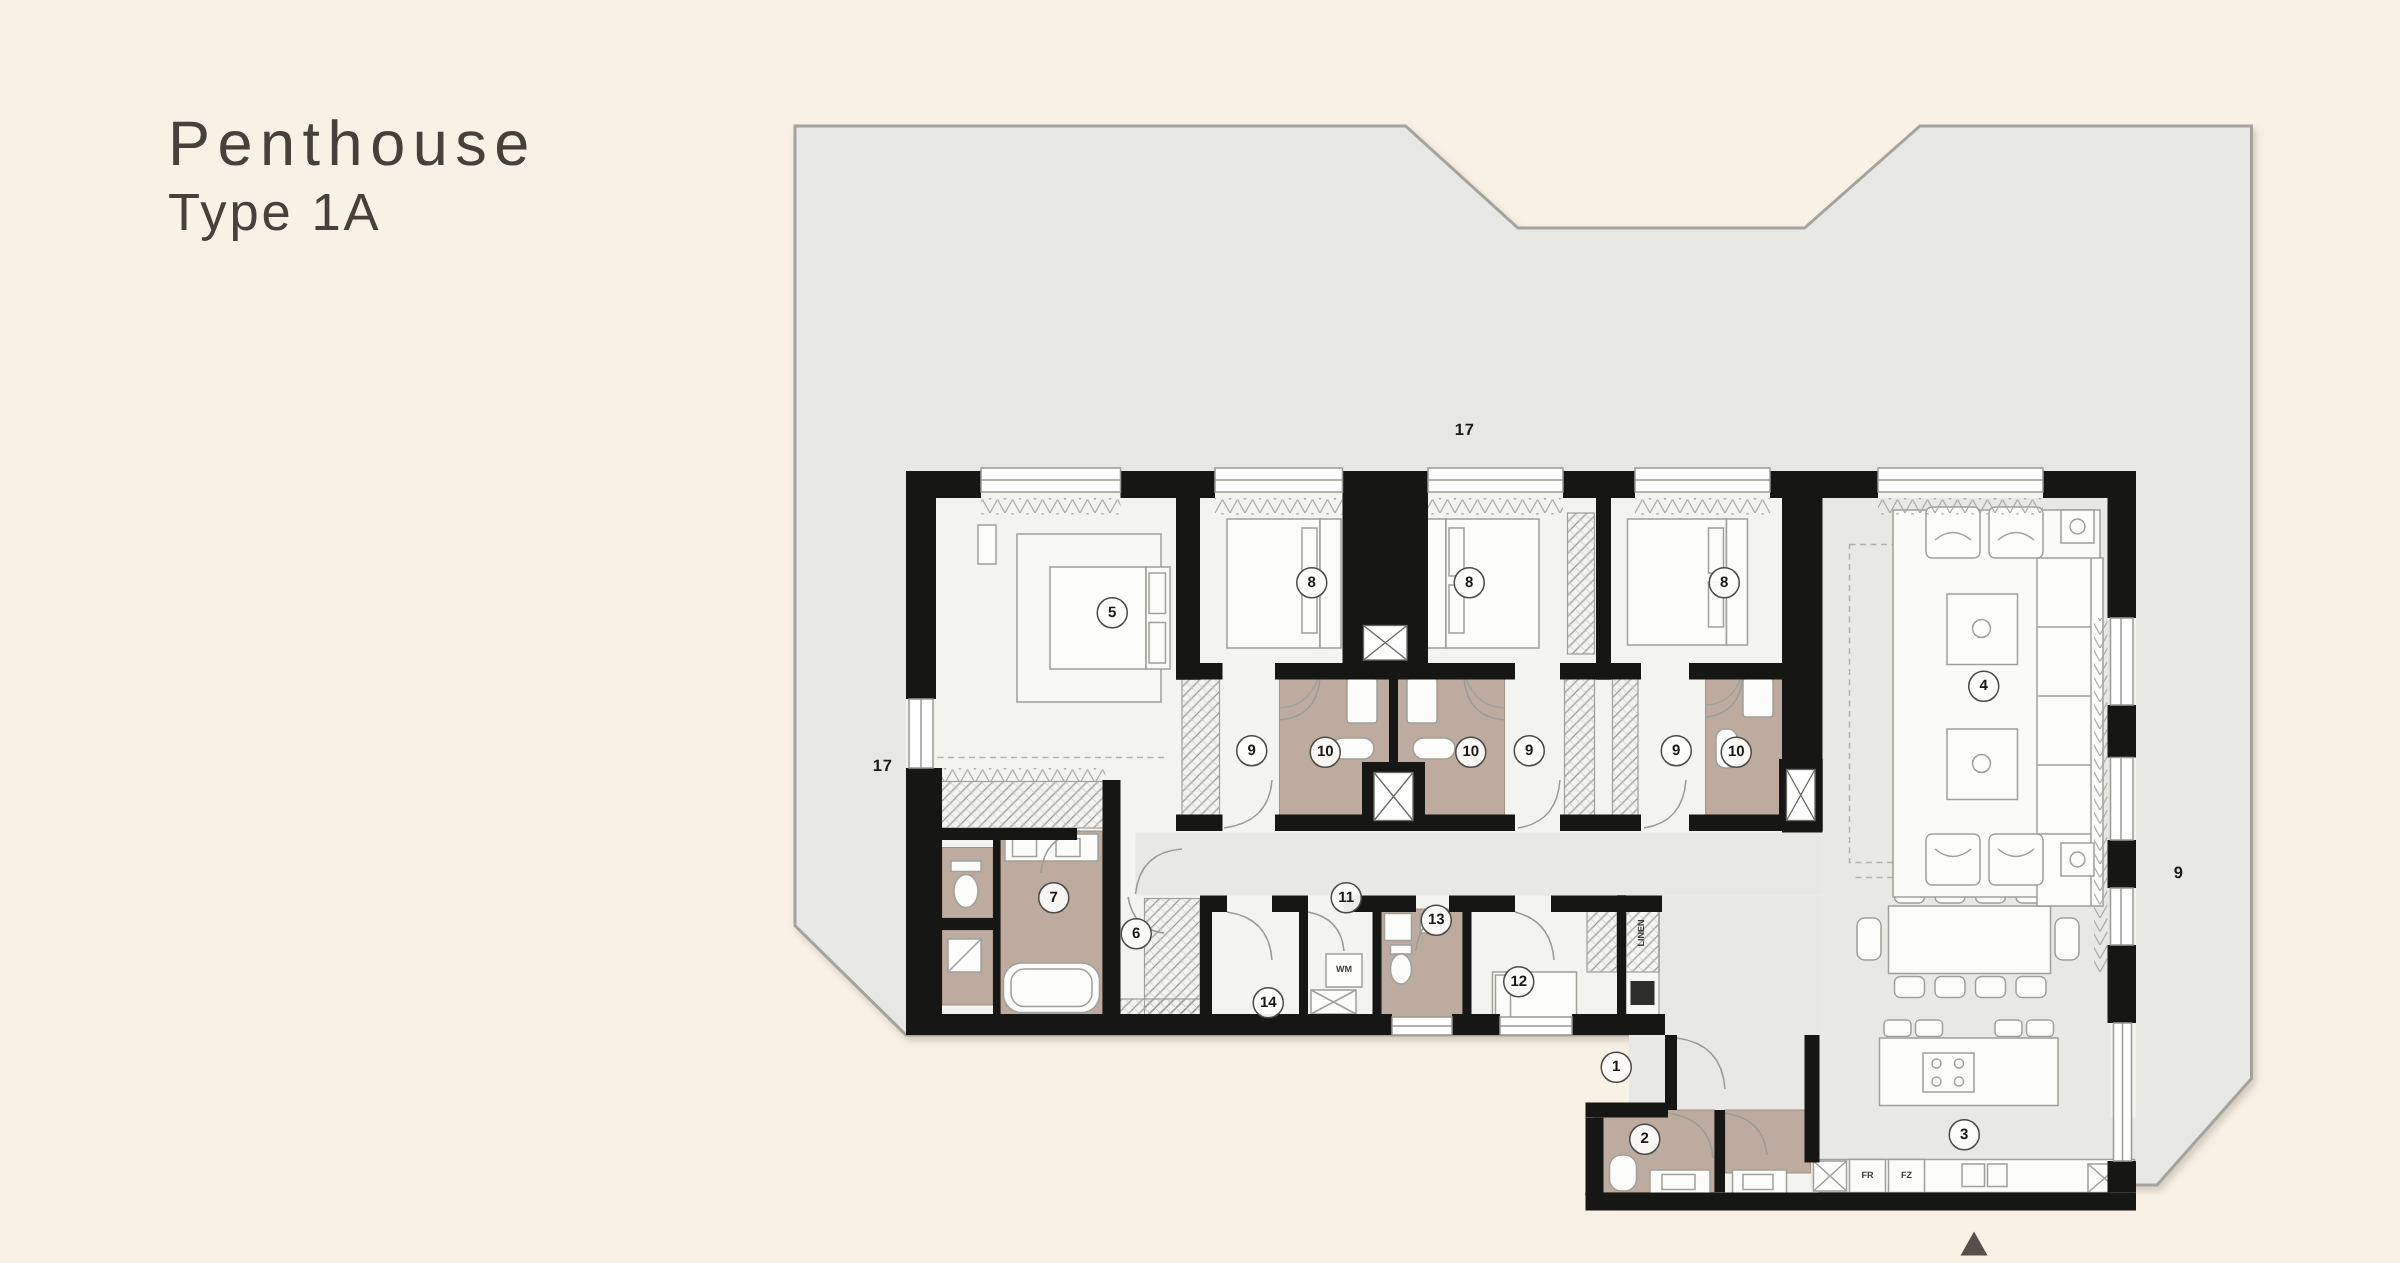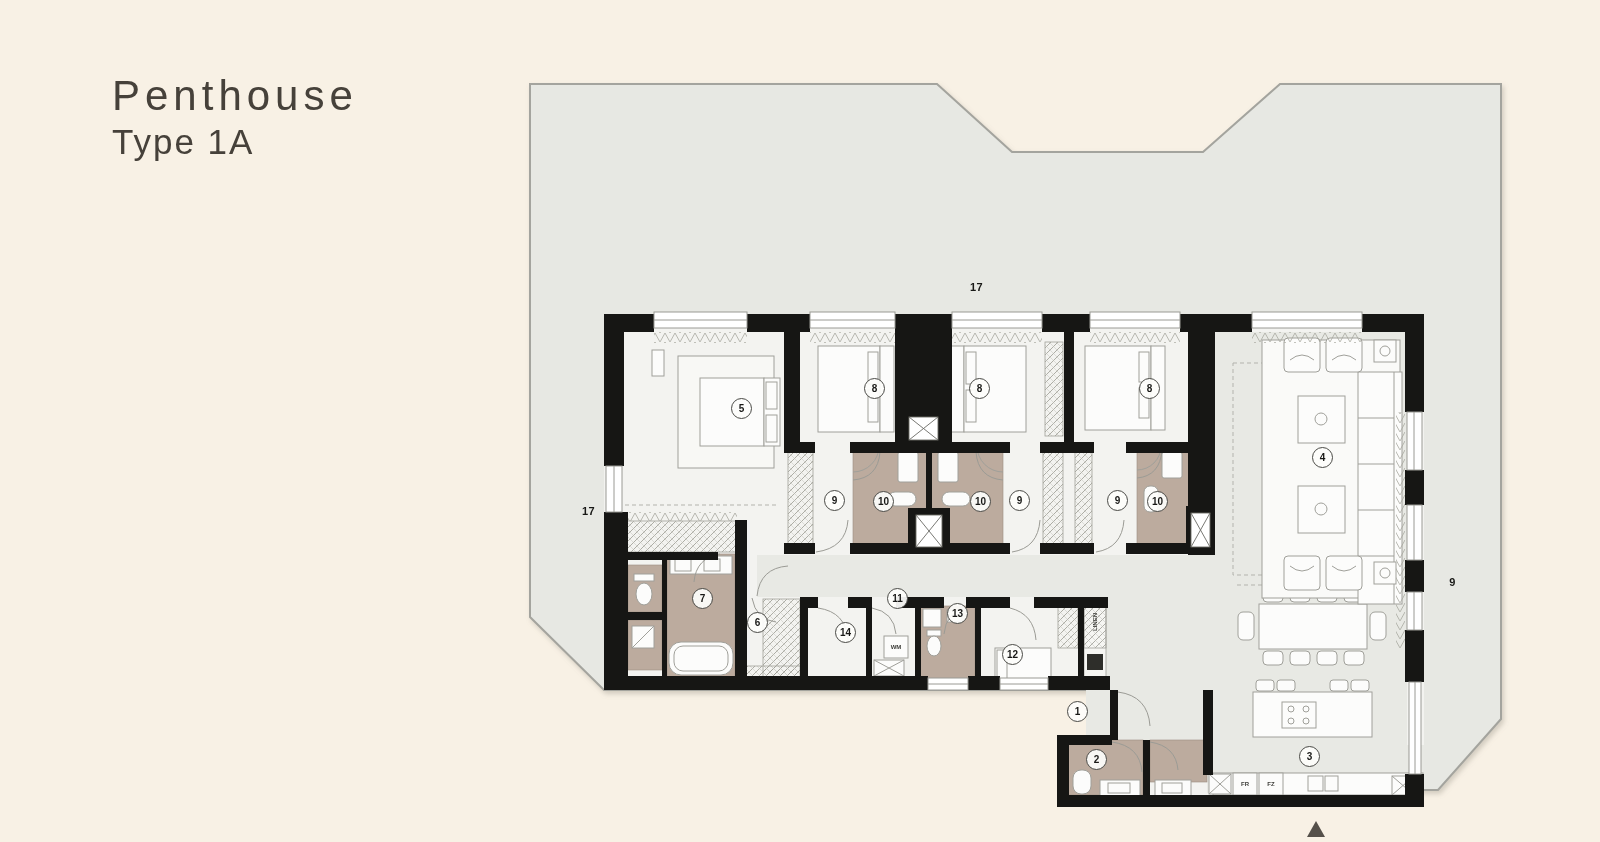--- a/index.html
+++ b/index.html
@@ -344,21 +344,21 @@
       <div class="room-label" style="left: 1149px; top: 388px;">8</div>
       <div class="room-label" style="left: 834px; top: 500px;">9</div>
       <div class="room-label" style="left: 1019px; top: 500px;">9</div>
       <div class="room-label" style="left: 1117px; top: 500px;">9</div>
       <div class="room-label" style="left: 883px; top: 501px;">10</div>
       <div class="room-label" style="left: 980px; top: 501px;">10</div>
       <div class="room-label" style="left: 1157px; top: 501px;">10</div>
       <div class="room-label" style="left: 897px; top: 598px;">11</div>
       <div class="room-label" style="left: 1012px; top: 654px;">12</div>
       <div class="room-label" style="left: 957px; top: 613px;">13</div>
-      <div class="room-label" style="left: 845px; top: 632px;">14</div>
+      <div class="room-label" style="left: 845px; top: 668px;">14</div>
       <div class="room-label plain" style="left: 1453px; top: 582px;">9</div>
       <div class="room-label plain" style="left: 977px; top: 287px;">17</div>
       <div class="room-label plain" style="left: 589px; top: 511px;">17</div>
       <div class="fixture-label" style="left: 896px; top: 647px; transform: translate(-50%, -50%) rotate(0deg);">WM</div>
       <div class="fixture-label" style="left: 1245px; top: 784px; transform: translate(-50%, -50%) rotate(0deg);">FR</div>
       <div class="fixture-label" style="left: 1271px; top: 784px; transform: translate(-50%, -50%) rotate(0deg);">FZ</div>
       <div class="fixture-label" style="left: 1095px; top: 622px; transform: translate(-50%, -50%) rotate(-90deg);">LINEN</div>
     </div>
 </div>
 

